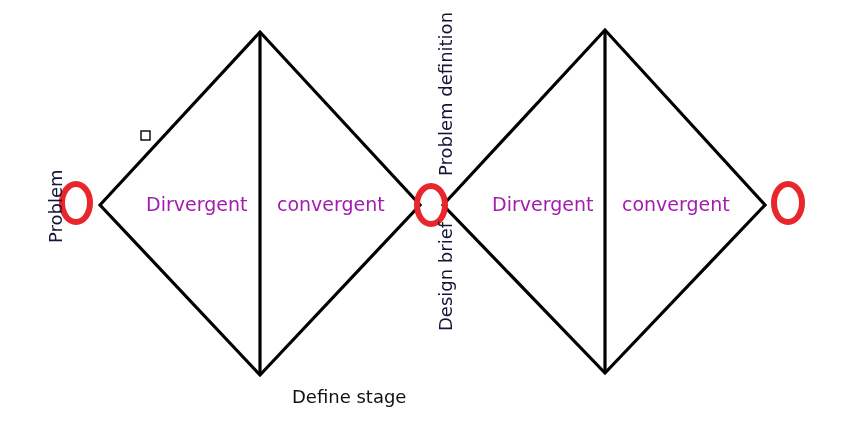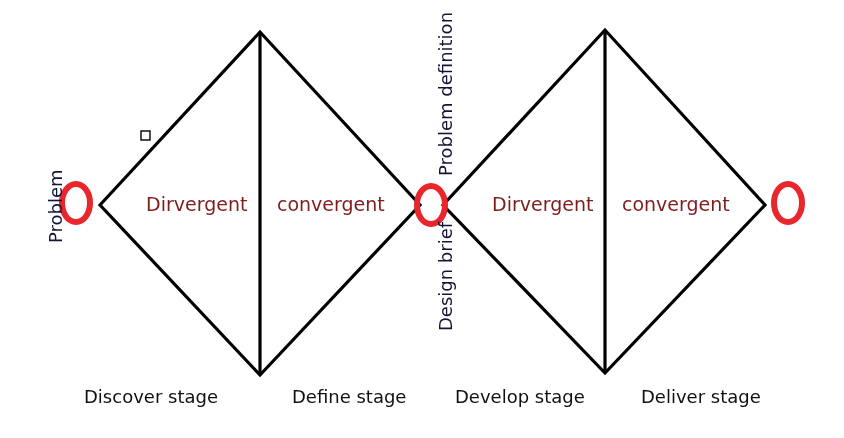--- a/index.html
+++ b/index.html
@@ -31,21 +31,21 @@
   .lbl {
     position: absolute;
     white-space: nowrap;
     color: #10102e;
     font-family: "DejaVu Sans", sans-serif;
     font-size: 19px;
     line-height: 1;
   }
   .lbl-inner {
     font-size: 19px;
-    color: #7f1d1d;
+    color: #a21caf;
   }
   .lbl-stage {
     font-size: 18px;
     color: #111111;
   }
   .lbl-rot {
     transform-origin: 0 0;
     font-size: 18px;
     color: #141436;
   }
@@ -76,18 +76,15 @@
 
   <div class="lbl lbl-rot" style="left: 437px; top: 176px; transform: rotate(-90deg);">Problem definition</div>
 
   <div class="lbl lbl-rot" style="left: 437px; top: 331px; transform: rotate(-90deg);">Design brief</div>
 
   <div class="lbl lbl-inner" style="left: 146px; top: 195px;">Dirvergent</div>
   <div class="lbl lbl-inner" style="left: 277px; top: 195px;">convergent</div>
   <div class="lbl lbl-inner" style="left: 492px; top: 195px;">Dirvergent</div>
   <div class="lbl lbl-inner" style="left: 622px; top: 195px;">convergent</div>
 
-  <div class="lbl lbl-stage" style="left: 84px; top: 388px;">Discover stage</div>
   <div class="lbl lbl-stage" style="left: 292px; top: 388px;">Define stage</div>
-  <div class="lbl lbl-stage" style="left: 455px; top: 388px;">Develop stage</div>
-  <div class="lbl lbl-stage" style="left: 641px; top: 388px;">Deliver stage</div>
 
 </div>
 
 </body></html>

